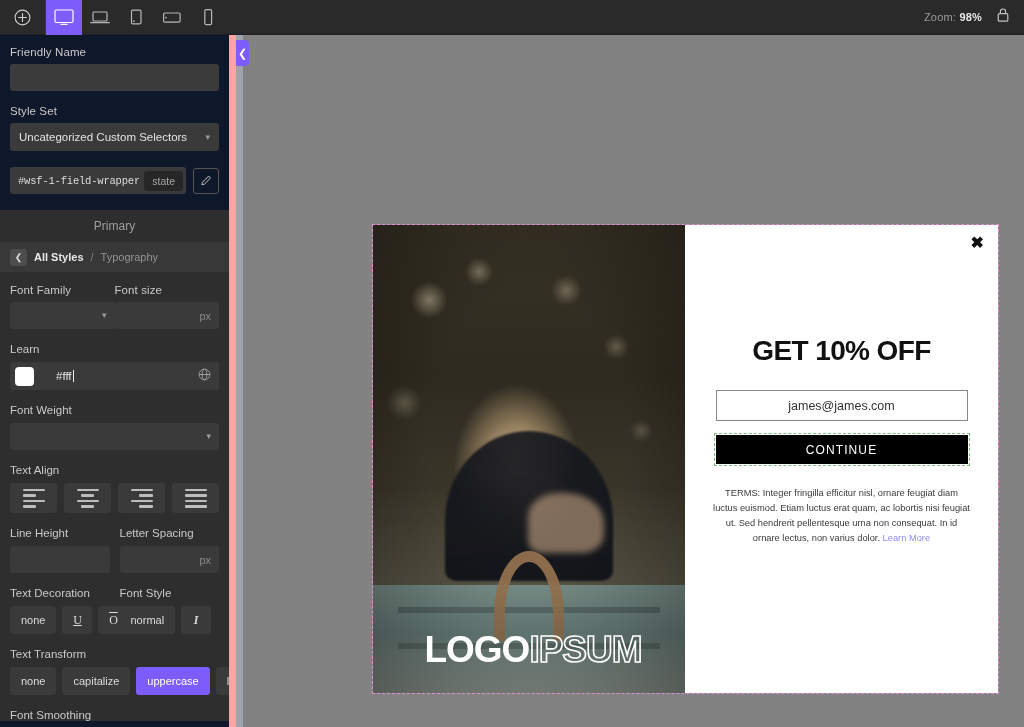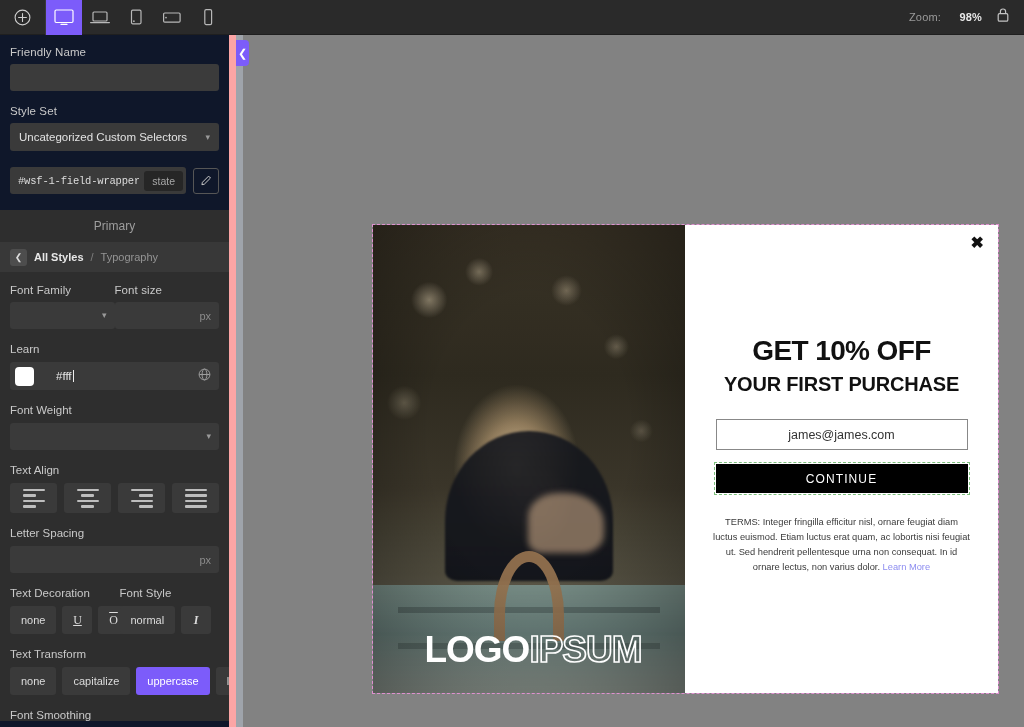--- a/index.html
+++ b/index.html
@@ -33,21 +33,21 @@
     display: flex; align-items: center; justify-content: center;
     background: transparent;
   }
   .dev.active { background: #7c5cfa; }
   .dev svg { display: block; }
   .topbar-right {
     margin-left: auto; display: flex; align-items: center; gap: 14px;
     padding-right: 14px;
   }
   .zoom-label { font-size: 11px; color: #9b9b9b; letter-spacing: .2px; }
-  .zoom-label b { color: #e8e8e8; font-weight: bold; margin-left: 15px; }
+  .zoom-label b { color: #e8e8e8; font-weight: bold; }
   .lock-icon { display:flex; align-items:center; }
 
   
   .body-row { flex: 1 1 auto; display: flex; min-height: 0; }
 
   
   .sidebar {
     width: 236px; flex: 0 0 236px;
     background: #0f172a;
     height: 692px;
@@ -481,20 +481,24 @@
                 <i style="width:100%"></i>
                 <i style="width:100%"></i>
                 <i style="width:100%"></i>
                 <i style="width:100%"></i>
               </span>
           </div>
         </div>
 
         <div class="row-split" style="margin-top:14px">
           <div class="col">
+            <div class="grp-head">Line Height</div>
+            <div class="field-unit"></div>
+          </div>
+          <div class="col">
             <div class="grp-head">Letter Spacing</div>
             <div class="field-unit">
               <span>px</span>
             </div>
           </div>
         </div>
 
         <div class="row-split" style="margin-top:14px">
           <div class="col">
             <div class="grp-head">Text Decoration</div>
@@ -552,21 +556,20 @@
           <div class="photo-vignette"></div>
           <div class="logo-wrap">
             <span class="logo-solid">LOGO</span>
               <span class="logo-outline">IPSUM</span>
           </div>
         </div>
 
         <div class="popup-panel">
           <div class="close-x">✖</div>
           <div class="headline">GET 10% OFF</div>
-          <div class="subheadline">YOUR FIRST PURCHASE</div>
           <div class="email-input">
             <span>james@james.com</span>
           </div>
           <div class="continue-btn">
             <span>CONTINUE</span>
           </div>
           <div class="terms">
             <span>TERMS: Integer fringilla efficitur nisl, ornare feugiat diam luctus euismod. Etiam luctus erat quam, ac lobortis nisi feugiat ut. Sed hendrerit pellentesque urna non consequat. In id ornare lectus, non varius dolor. </span><a href="#">Learn More</a>
           </div>
         </div>

